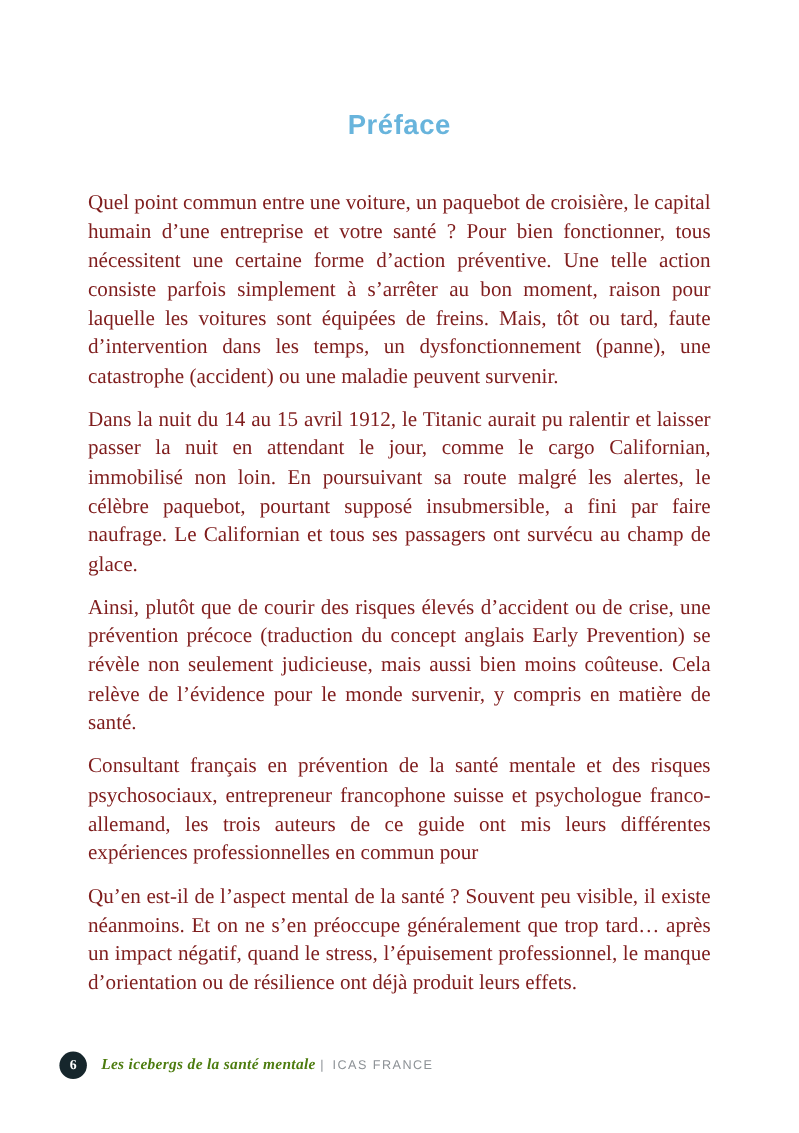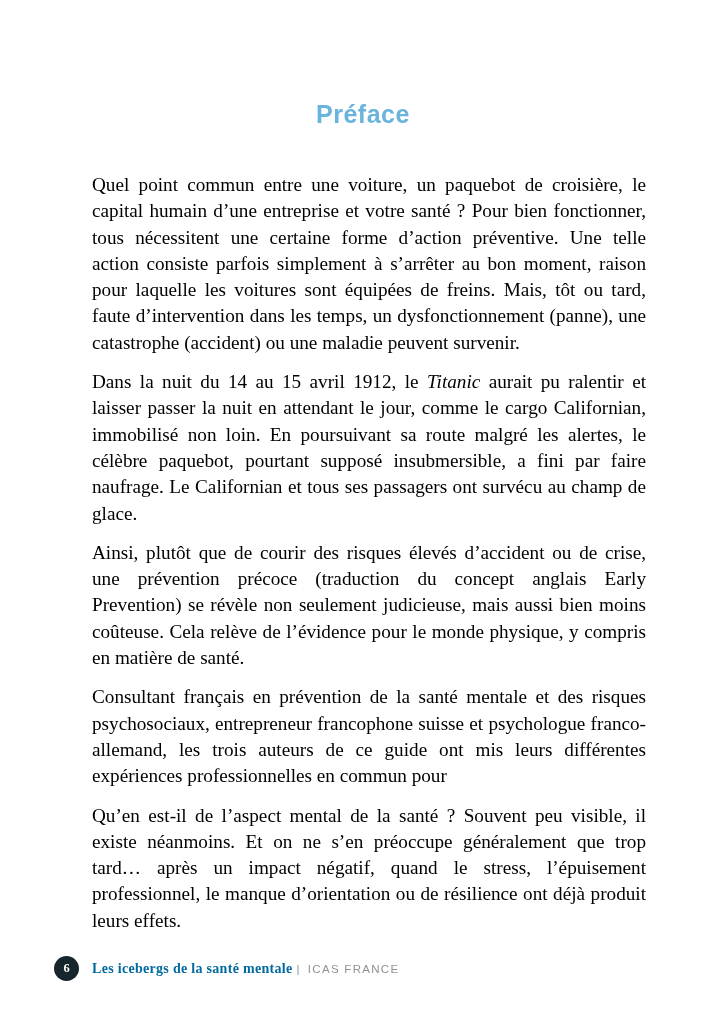--- a/index.html
+++ b/index.html
@@ -23,33 +23,32 @@
     text-align: center;
     font-family: "Liberation Sans", sans-serif;
     font-weight: 700;
     font-size: 25px;
     letter-spacing: 0.5px;
     color: var(--accent, #68b4dc);
   }
   .body-text {
     position: absolute;
     top: 172px;
-    left: 92px;
+    left: 80px;
     right: 80px;
-    color: #000000;
+    color: #7f1d1d;
   }
   .body-text p {
     margin: 0 0 13px 0;
     font-size: 19.2px;
     line-height: 26.3px;
     text-align: justify;
     text-justify: inter-word;
   }
   .body-text p span.it {
-    font-style: italic;
   }
   .footer {
     position: absolute;
     left: 54px;
     top: 956px;
     display: flex;
     align-items: center;
   }
   .page-number-badge {
     width: 25px;
@@ -61,23 +60,24 @@
     align-items: center;
     justify-content: center;
     font-family: "Liberation Serif", serif;
     font-weight: 700;
     font-size: 12.5px;
     flex: 0 0 auto;
   }
   .footer-book-title {
     margin-left: 13px;
     font-family: "Liberation Serif", serif;
+    font-style: italic;
     font-weight: 700;
     font-size: 14px;
-    color: #0369a1;
+    color: #4d7c0f;
     letter-spacing: 0.3px;
   }
   .footer-publisher {
     margin-left: 4px;
     font-family: "Liberation Sans", sans-serif;
     font-size: 11.5px;
     color: #8d9296;
     letter-spacing: 1.3px;
   }
   .footer-publisher .sep {
@@ -88,21 +88,21 @@
 </head>
 <body>
 
 <div class="page">
 
   <div class="chapter-title">Préface</div>
 
   <div class="body-text" id="body-text">
       <p><span>Quel point commun entre une voiture, un paquebot de croisière, le capital humain d’une entreprise et votre santé ? Pour bien fonctionner, tous nécessitent une certaine forme d’action préventive. Une telle action consiste parfois simplement à s’arrêter au bon moment, raison pour laquelle les voitures sont équipées de freins. Mais, tôt ou tard, faute d’intervention dans les temps, un dysfonctionnement (panne), une catastrophe (accident) ou une maladie peuvent survenir.</span></p>
       <p><span>Dans la nuit du 14 au 15 avril 1912, le </span><span class="it">Titanic</span><span> aurait pu ralentir et laisser passer la nuit en attendant le jour, comme le cargo Californian, immobilisé non loin. En poursuivant sa route malgré les alertes, le célèbre paquebot, pourtant supposé insubmersible, a fini par faire naufrage. Le Californian et tous ses passagers ont survécu au champ de glace.</span></p>
-      <p><span>Ainsi, plutôt que de courir des risques élevés d’accident ou de crise, une prévention précoce (traduction du concept anglais Early Prevention) se révèle non seulement judicieuse, mais aussi bien moins coûteuse. Cela relève de l’évidence pour le monde physique, y compris en matière de santé.</span></p>
+      <p><span>Ainsi, plutôt que de courir des risques élevés d’accident ou de crise, une prévention précoce (traduction du concept anglais Early Prevention) se révèle non seulement judicieuse, mais aussi bien moins coûteuse. Cela relève de l’évidence pour le monde survenir, y compris en matière de santé.</span></p>
       <p><span>Consultant français en prévention de la santé mentale et des risques psychosociaux, entrepreneur francophone suisse et psychologue franco-allemand, les trois auteurs de ce guide ont mis leurs différentes expériences professionnelles en commun pour</span></p>
       <p><span>Qu’en est-il de l’aspect mental de la santé ? Souvent peu visible, il existe néanmoins. Et on ne s’en préoccupe généralement que trop tard… après un impact négatif, quand le stress, l’épuisement professionnel, le manque d’orientation ou de résilience ont déjà produit leurs effets.</span></p>
     </div>
 
   <div class="footer">
     <div class="page-number-badge">6</div>
     <div class="footer-book-title">Les icebergs de la santé mentale</div>
     <div class="footer-publisher">
       <span class="sep">|</span><span>ICAS FRANCE</span>
     </div>

